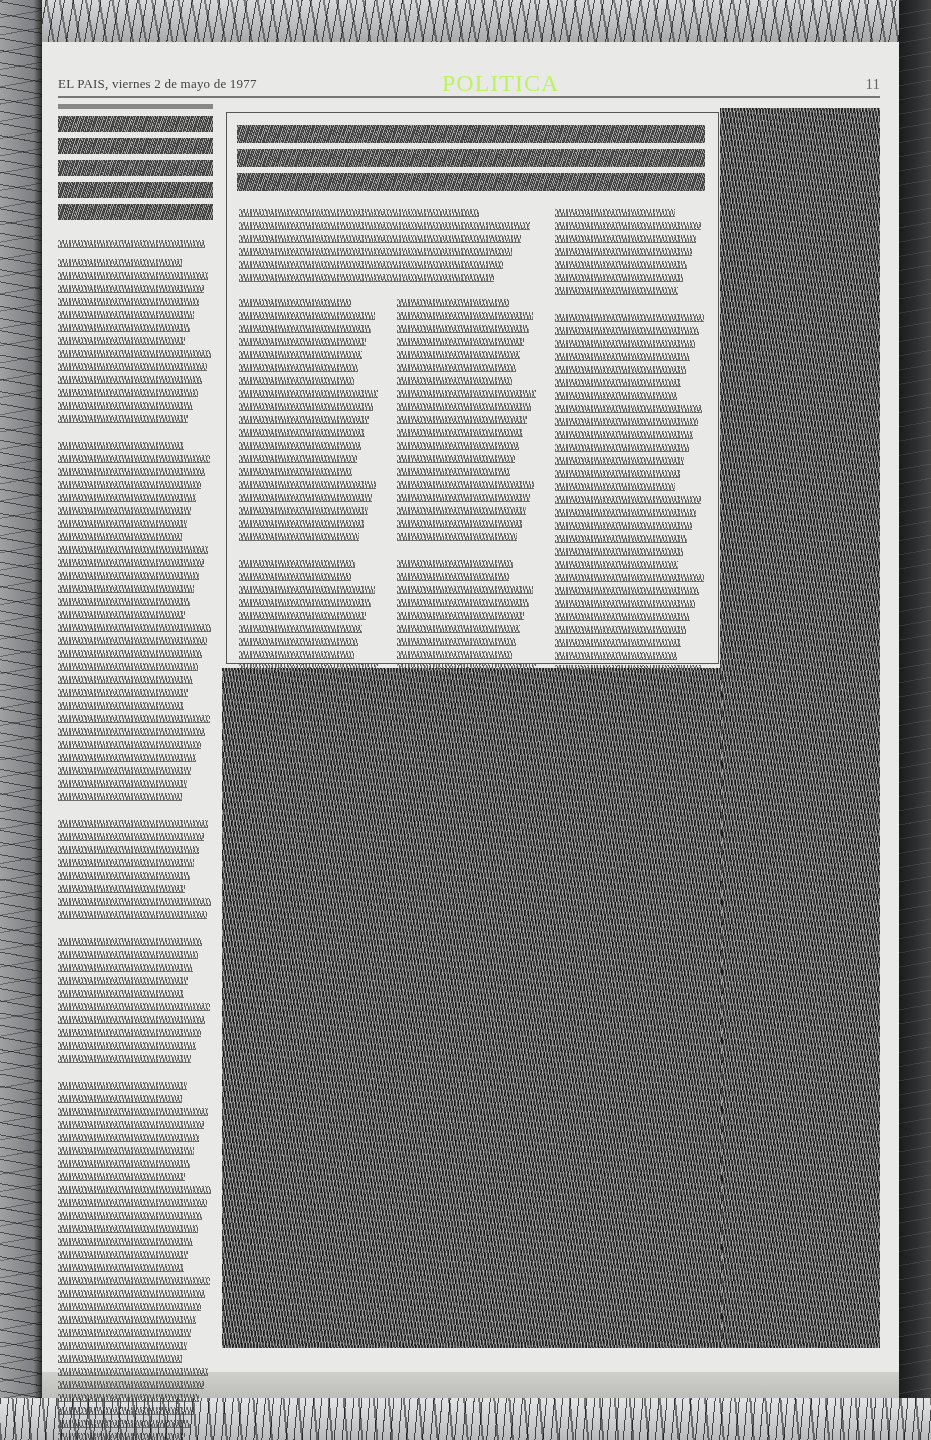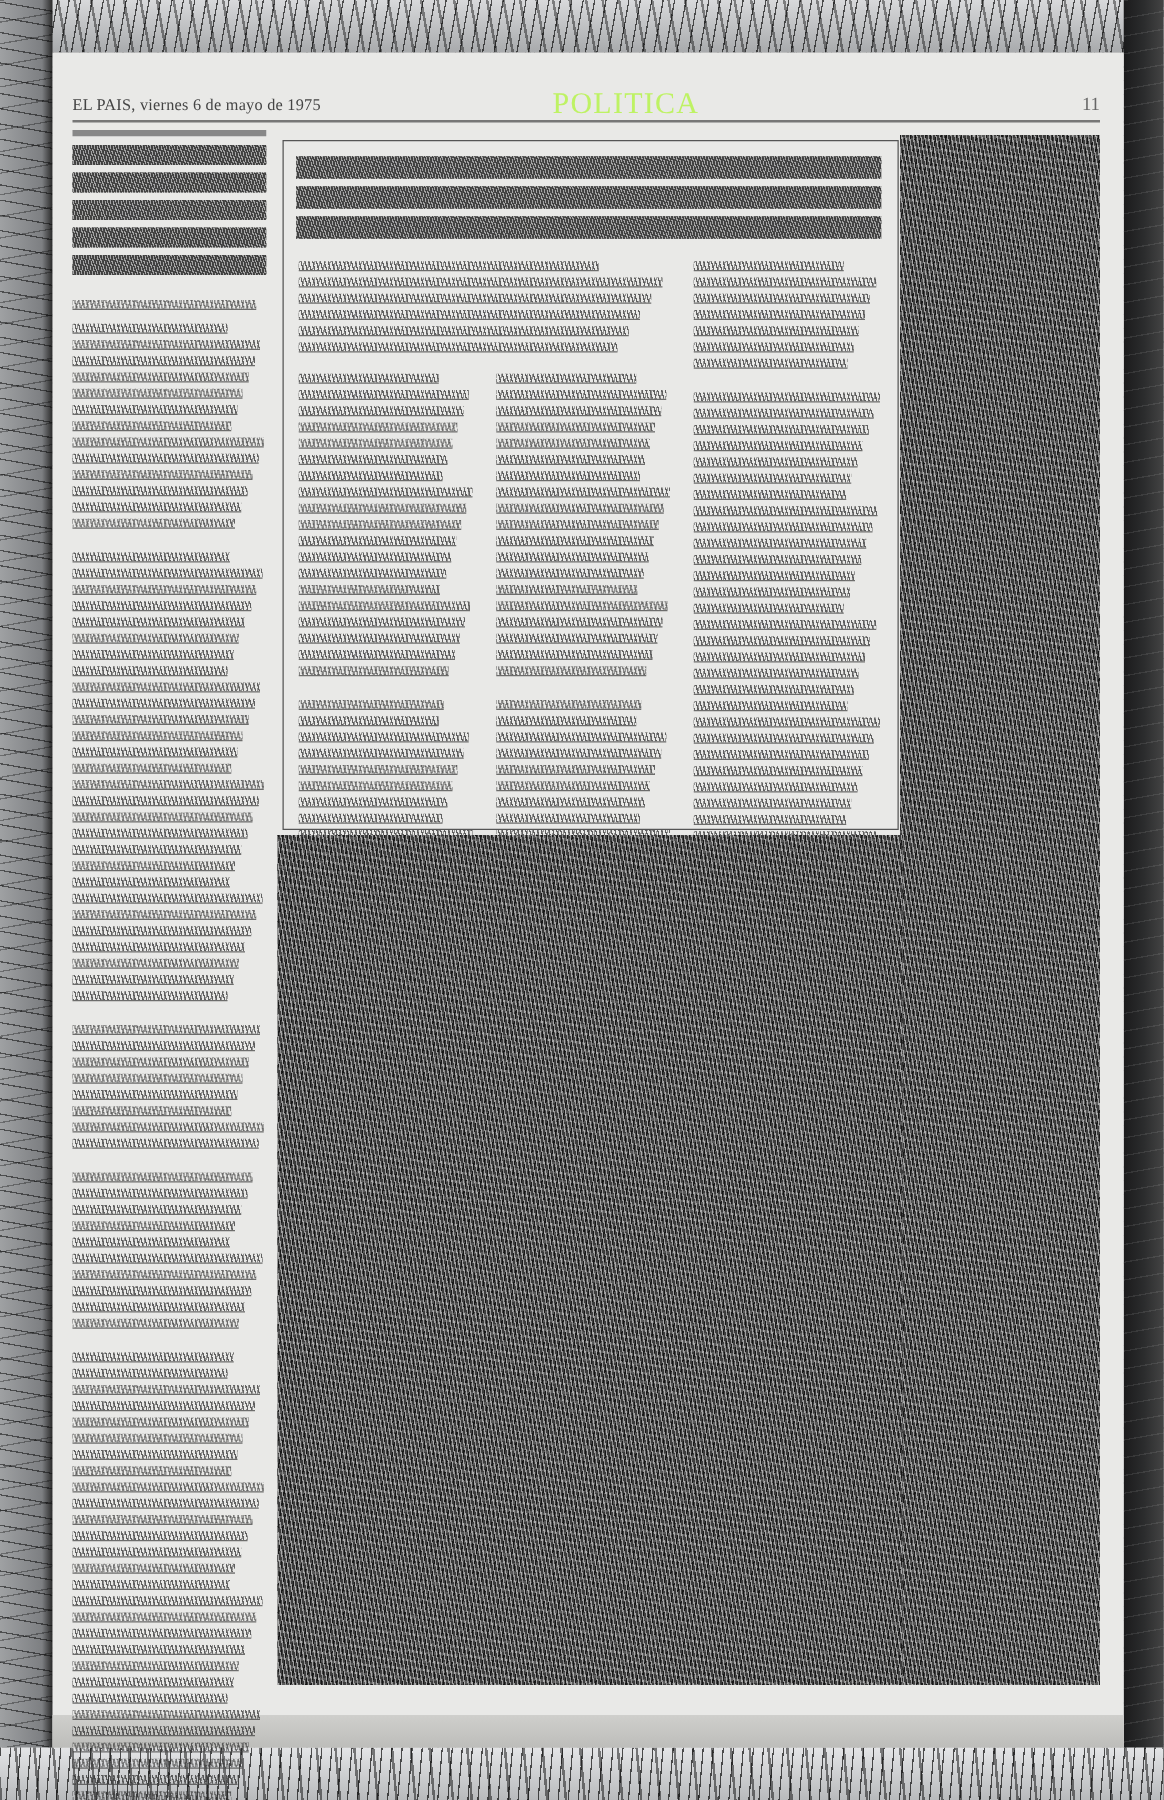--- a/index.html
+++ b/index.html
@@ -67,21 +67,21 @@
 <div class="frame"></div>
 <div class="frame-top"></div>
 <div class="frame-left"></div>
 <div class="frame-right"></div>
 <div class="frame-bottom"></div>
 
 <div class="paper"></div>
 <div class="mat-bottom"></div>
 
 <div class="masthead">
-  <span class="date">EL PAIS, viernes 6 de mayo de 1975</span>
+  <span class="date">EL PAIS, viernes 2 de mayo de 1977</span>
   <span class="section">POLITICA</span>
   <span class="page">11</span>
 </div>
 <div class="rule"></div>
 <div class="topbar-left"></div>
 
 <div class="col" style="left:58px;top:116px;width:155px;">
   <div class="scrib-head"></div>
     <div class="scrib-head"></div>
     <div class="scrib-head"></div>

